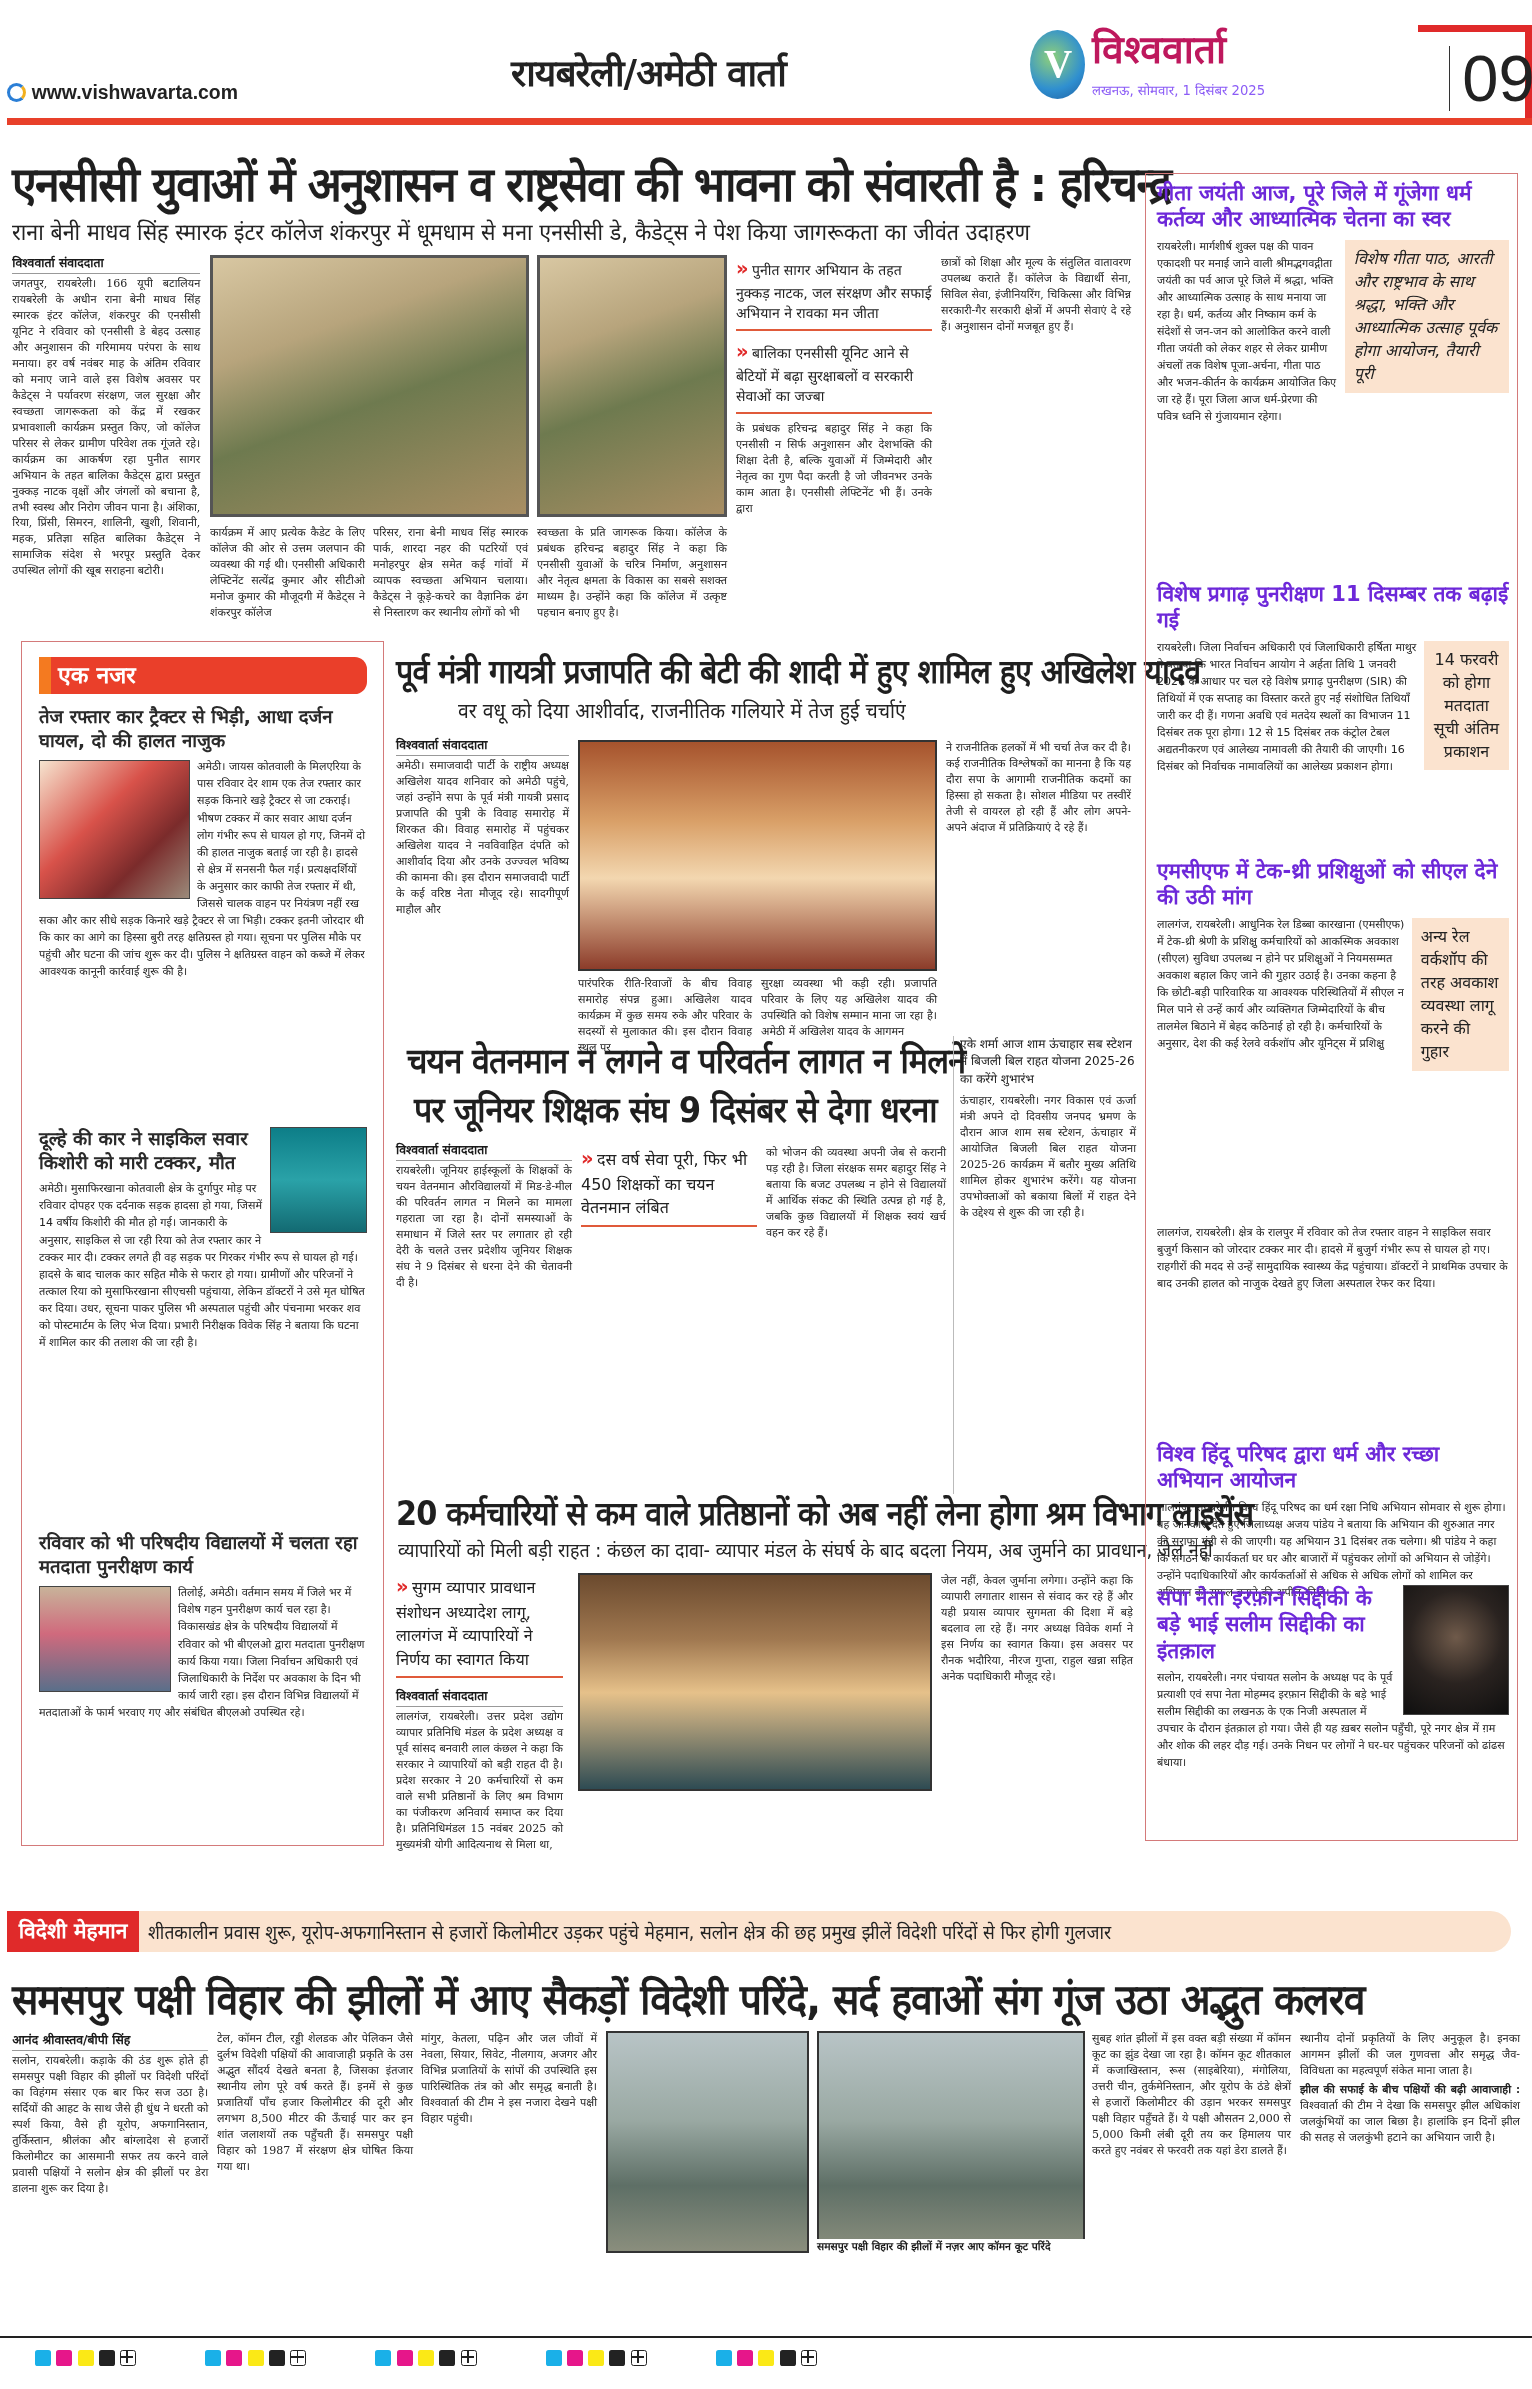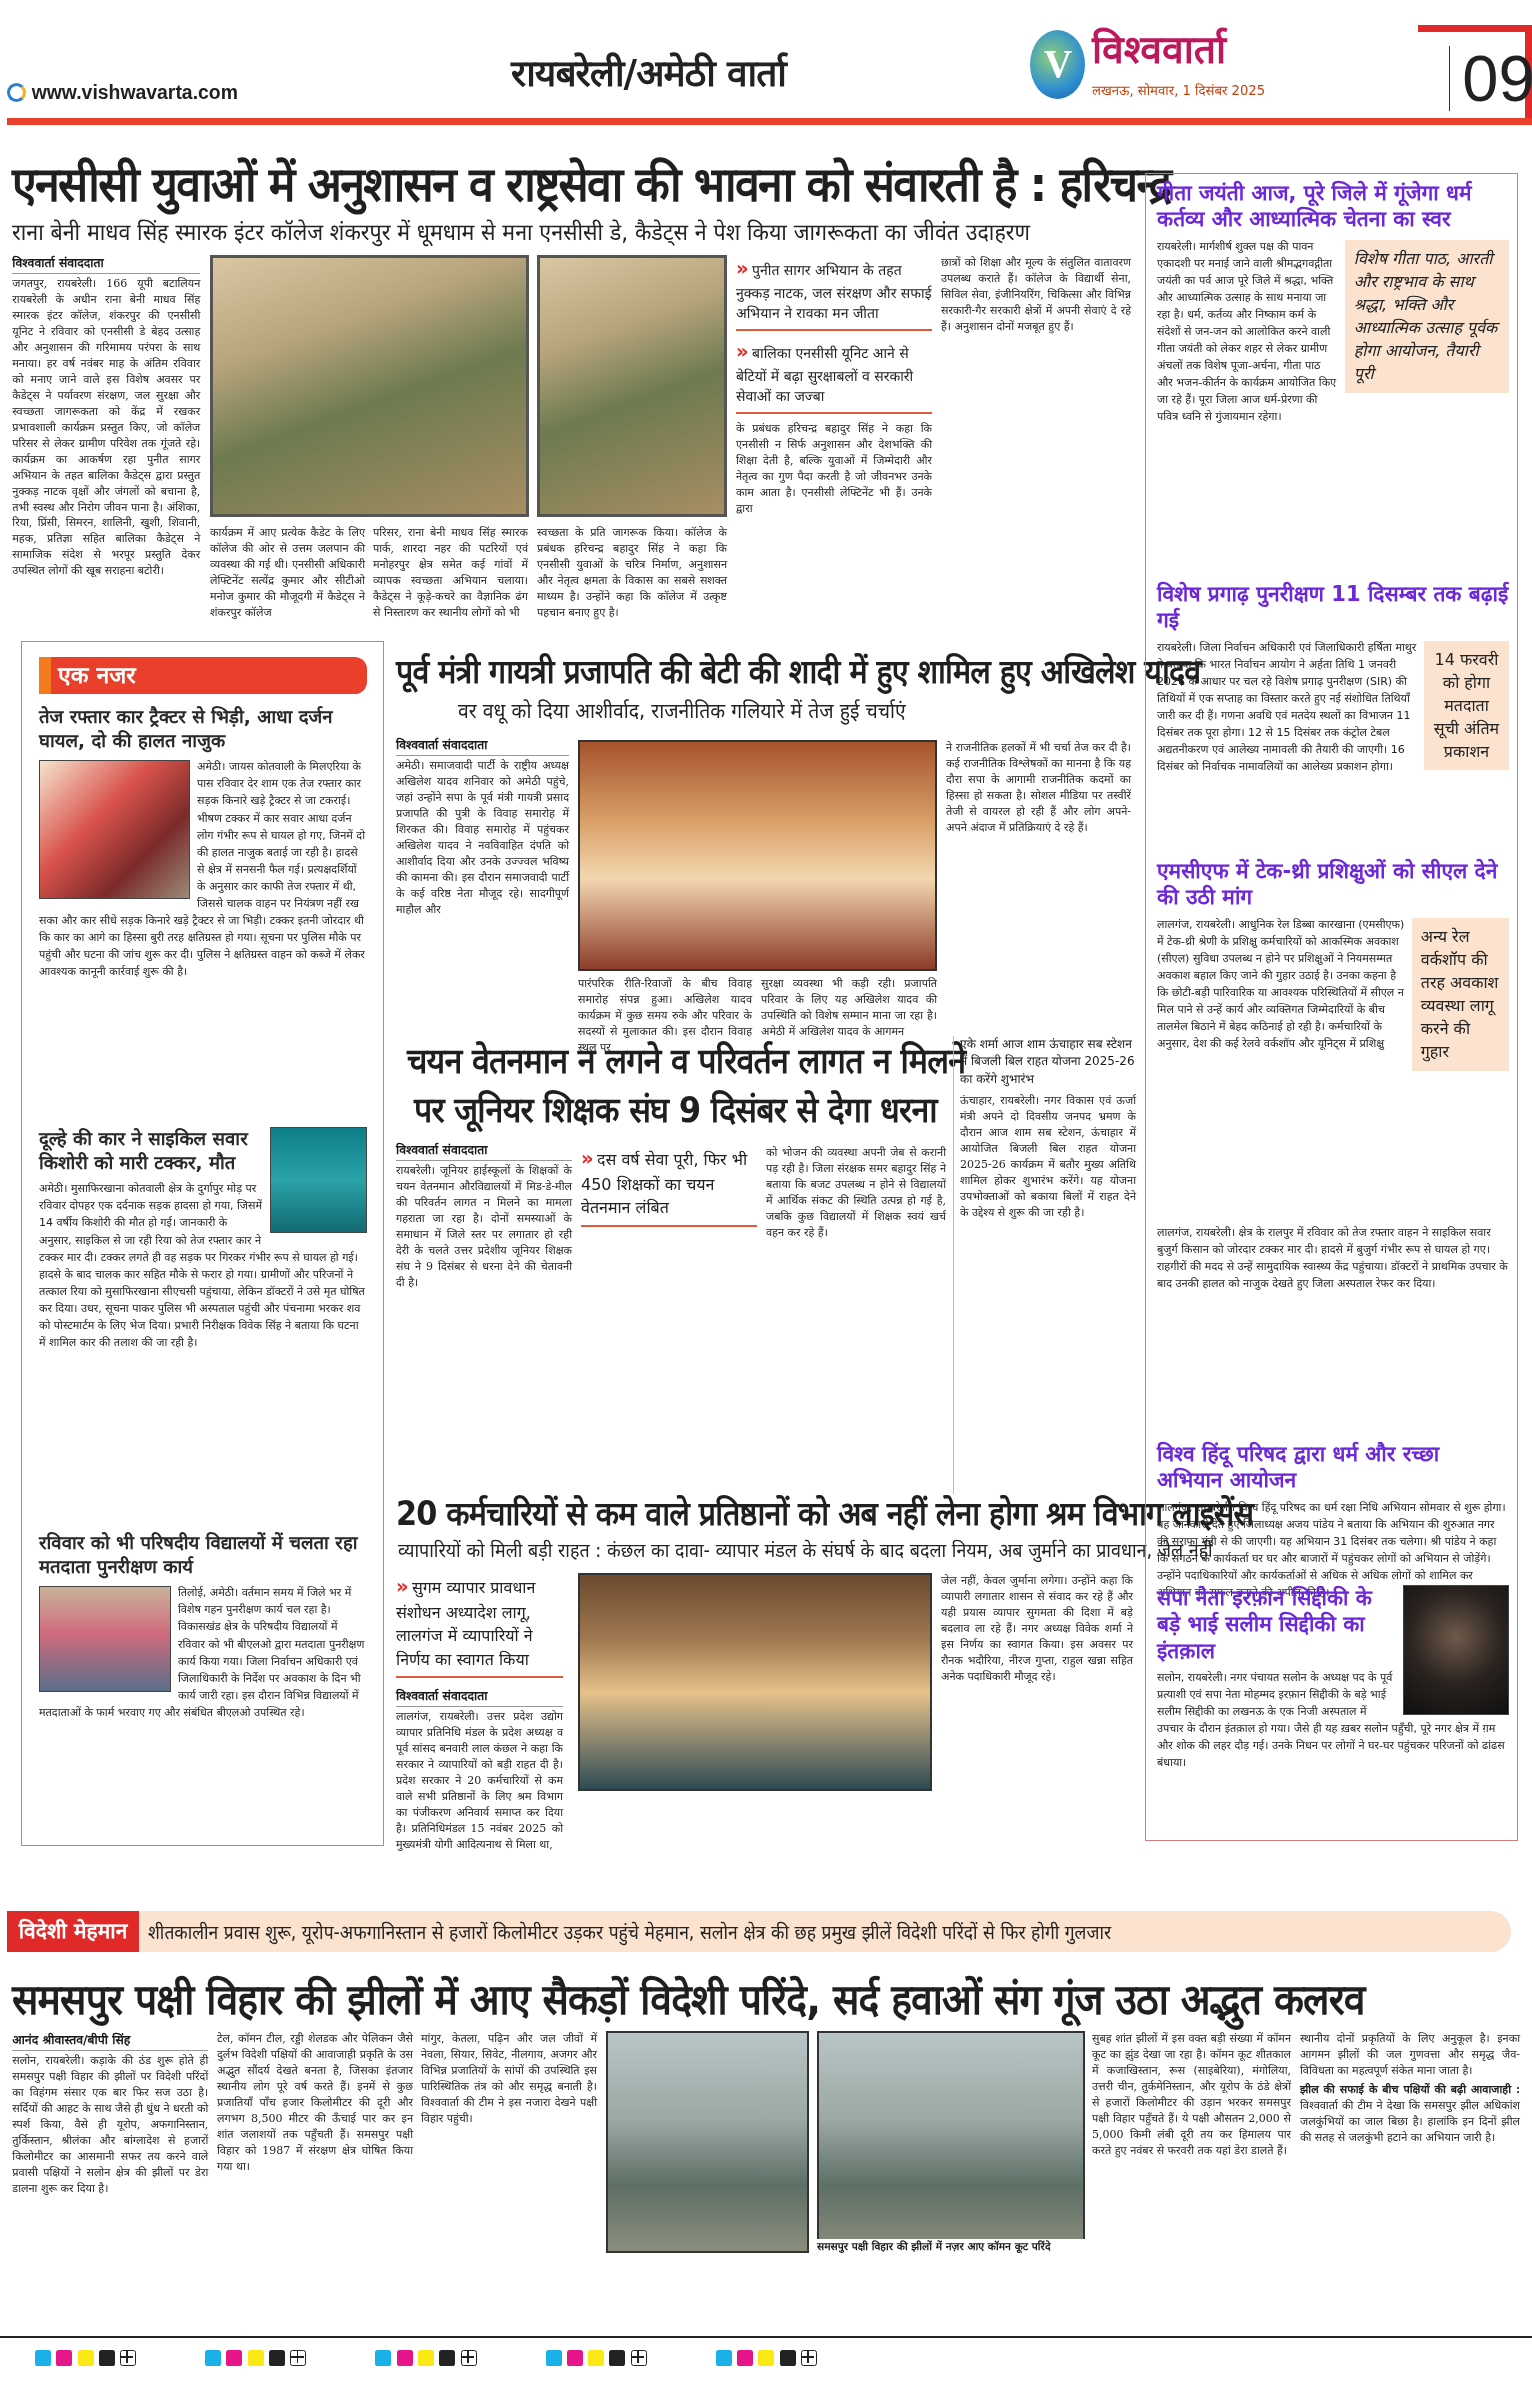--- a/index.html
+++ b/index.html
@@ -6,21 +6,21 @@
   body { width: 1532px; height: 2389px; background: #ffffff; font-family: "DejaVu Sans", sans-serif; color: #1a1a1a; position: relative; overflow: hidden; }
   .abs { position: absolute; }
   .masthead { left: 0; top: 0; width: 1532px; height: 122px; }
   .site-url { left: 7px; top: 81px; font-family: "Liberation Sans", sans-serif; font-size: 19.4px; font-weight: bold; color: #222; display: flex; align-items: center; gap: 5.3px; }
   .ie-icon { width: 19.4px; height: 19.4px; border-radius: 50%; border: 3.5px solid #2b7fd6; border-right-color: #f2b01e; display: inline-block; }
   .section-title { left: 511px; top: 46px; font-size: 37px; font-weight: bold; color: #222; letter-spacing: -0.9px; }
   .brand { left: 1030px; top: 30px; display: flex; gap: 7px; }
   .brand-logo { width: 55px; height: 69px; border-radius: 50%; background: radial-gradient(circle at 40% 40%, #8fd07a, #2f8fd0 60%, #1d5ea0); position: relative; }
   .brand-logo::after { content: "V"; position: absolute; left: 14px; top: 10.6px; font-size: 39px; font-weight: bold; color: #fff; font-family: "Liberation Serif", serif; }
   .brand-name { font-size: 39px; font-weight: bold; color: #be185d; line-height: 1; }
-  .brand-date { font-size: 13.2px; color: #c2410c; margin-top: 12.3px; }
+  .brand-date { font-size: 13.2px; color: #8b5cf6; margin-top: 12.3px; }
   .page-no-box { left: 1418px; top: 25px; width: 114px; height: 97px; border-top: 7px solid #e02a2a; border-right: 7px solid #e02a2a; }
   .page-no { left: 1449px; top: 46px; font-size: 65px; font-family: "Liberation Sans", sans-serif; color: #222; border-left: 1.8px solid #333; padding-left: 12.3px; line-height: 1; }
   .red-rule { left: 7px; top: 118px; width: 1525px; height: 7px; background: #e8402a; }
 
   .lead-head { left: 12.3px; top: 150px; font-size: 48px; font-weight: bold; letter-spacing: -1.8px; color: #1f1f1f; white-space: nowrap; transform: scaleX(0.93); transform-origin: left; }
   .lead-sub { left: 12.3px; top: 215px; font-size: 23px; color: #222; white-space: nowrap; transform: scaleX(0.93); transform-origin: left; }
   .byline { font-size: 12.3px; font-weight: bold; border-bottom: 1.8px solid #999; padding-bottom: 1.8px; margin-bottom: 2.6px; }
   .col-text { font-size: 11px; line-height: 1.45; color: #222; text-align: justify; font-family: "DejaVu Serif", serif; }
   .col-text b { font-weight: bold; }
   .photo { background: linear-gradient(160deg, #d8c7a2 0%, #b7a47c 30%, #6e7a4f 55%, #a88e63 100%); border: 3.5px solid #555; }

